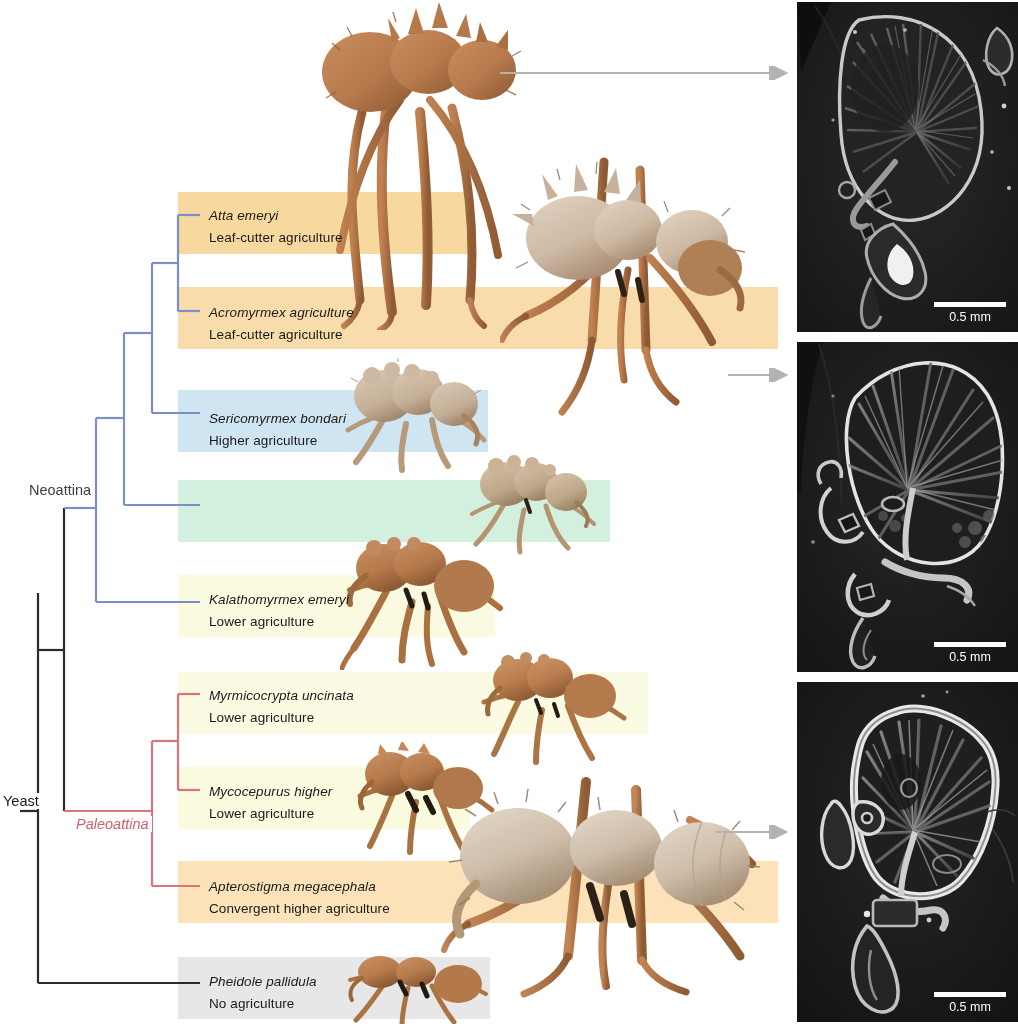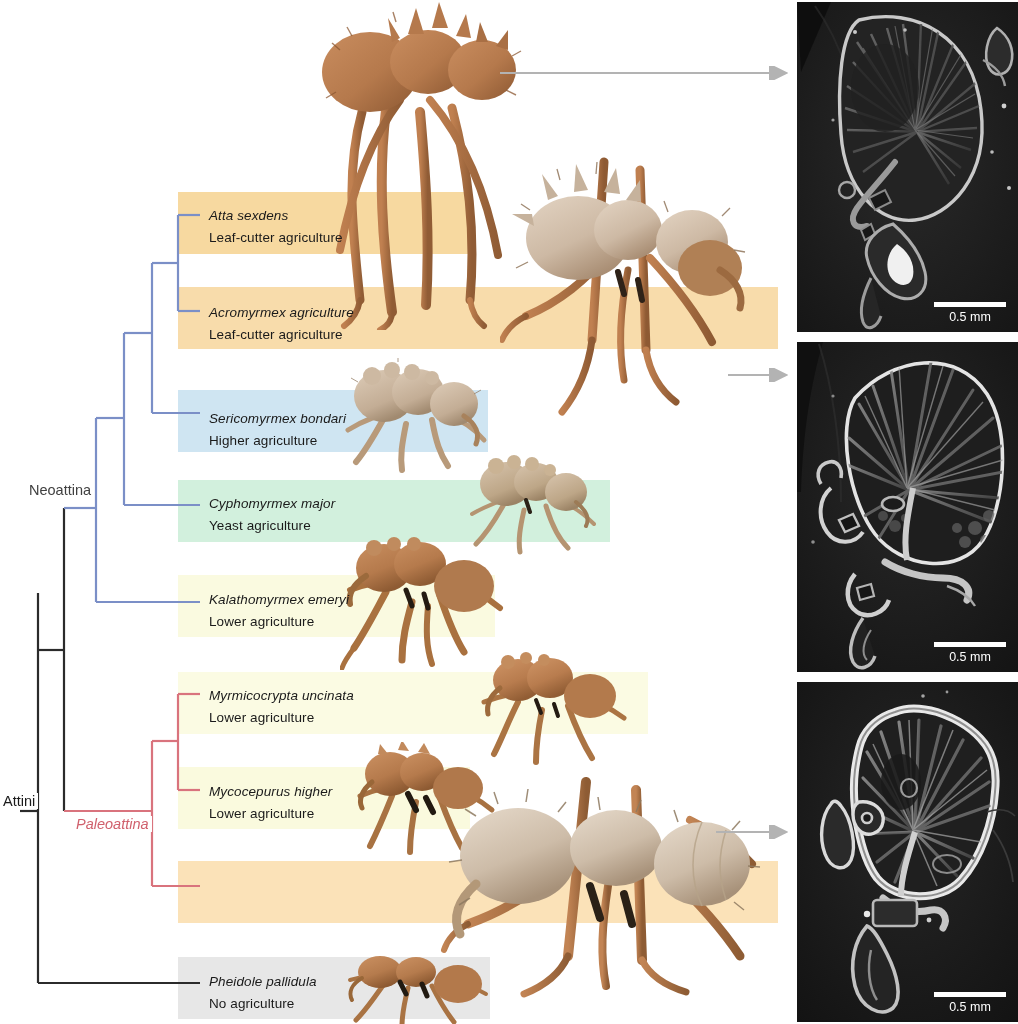--- a/index.html
+++ b/index.html
@@ -518,59 +518,59 @@
       <path d="M152 741 V 886" stroke="#d9737d" stroke-width="2.2"></path>
       <path d="M152 886 H 200" stroke="#d9737d" stroke-width="2.2"></path>
 
       <path d="M152 741 H 178" stroke="#d9737d" stroke-width="2.2"></path>
       <path d="M178 694 V 790" stroke="#d9737d" stroke-width="2.2"></path>
       <path d="M178 694 H 200" stroke="#d9737d" stroke-width="2.2"></path>
       <path d="M178 790 H 200" stroke="#d9737d" stroke-width="2.2"></path>
     </g>
   </svg>
 
-  <div class="clade-label clade-attini">Attini</div>
+  <div class="clade-label clade-attini">Yeast</div>
   <div class="clade-label clade-neoattina">Neoattina</div>
   <div class="clade-label clade-paleoattina">Paleoattina</div>
 
   <div class="leaf" style="left:209px; top:208px;">
-    <span class="sp">Atta sexdens</span>
+    <span class="sp">Atta emeryi</span>
     <span class="ag">Leaf-cutter agriculture</span>
   </div>
 
   <div class="leaf" style="left:209px; top:305px;">
     <span class="sp">Acromyrmex agriculture</span>
     <span class="ag">Leaf-cutter agriculture</span>
   </div>
 
   <div class="leaf" style="left:209px; top:411px;">
     <span class="sp">Sericomyrmex bondari</span>
     <span class="ag">Higher agriculture</span>
   </div>
 
-  <div class="leaf" style="left:209px; top:496px;">
-    <span class="sp">Cyphomyrmex major</span>
-    <span class="ag">Yeast agriculture</span>
-  </div>
 
   <div class="leaf" style="left:209px; top:592px;">
     <span class="sp">Kalathomyrmex emeryi</span>
     <span class="ag">Lower agriculture</span>
   </div>
 
   <div class="leaf" style="left:209px; top:688px;">
     <span class="sp">Myrmicocrypta uncinata</span>
     <span class="ag">Lower agriculture</span>
   </div>
 
   <div class="leaf" style="left:209px; top:784px;">
     <span class="sp">Mycocepurus higher</span>
     <span class="ag">Lower agriculture</span>
   </div>
 
+  <div class="leaf" style="left:209px; top:879px;">
+    <span class="sp">Apterostigma megacephala</span>
+    <span class="ag">Convergent higher agriculture</span>
+  </div>
 
   <div class="leaf" style="left:209px; top:974px;">
     <span class="sp">Pheidole pallidula</span>
     <span class="ag">No agriculture</span>
   </div>
 
   <svg class="arrow" style="left:500px; top:66px;" width="296" height="14" viewBox="0 0 296 14">
     <defs>
       <marker id="ah1" markerWidth="9" markerHeight="9" refX="7" refY="4.5" orient="auto">
         <path d="M0 0 L9 4.5 L0 9 z" fill="#b3b3b3"></path>

